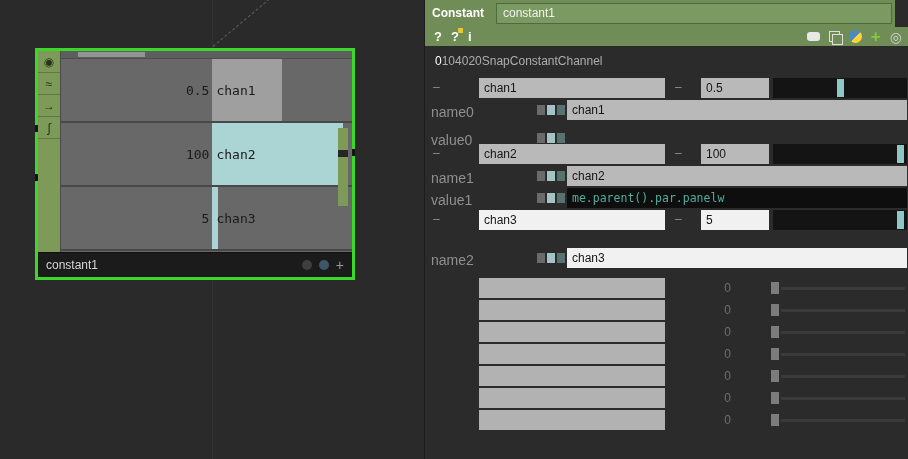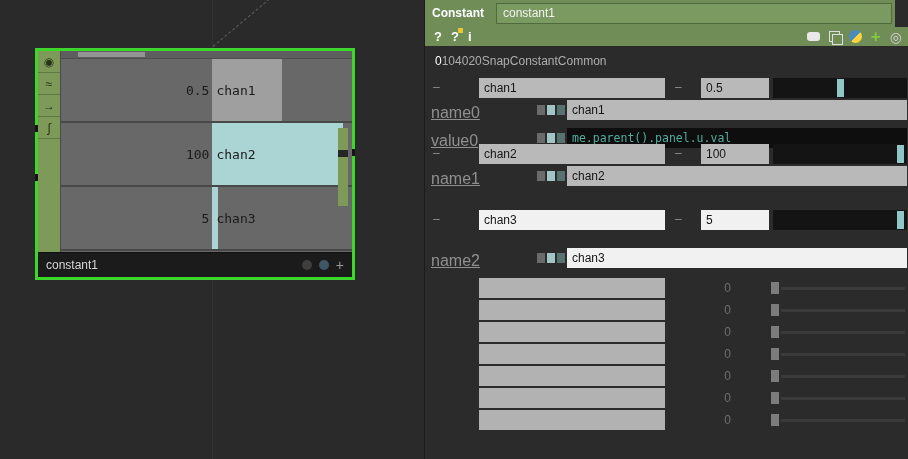--- a/index.html
+++ b/index.html
@@ -59,21 +59,21 @@
   .i-plus{color:#86c93e;font-weight:bold;font-size:17px;line-height:13px;}
   .i-target{color:#d4d4d4;font-size:14px;line-height:14px;}
   .pp-tabs{position:absolute;left:0;top:50px;right:0;height:22px;display:flex;align-items:center;font-size:12px;color:#adadad;}
   .tab{cursor:default;}
   .tab:first-child{margin-left:10px;}
   .tab.active{color:#ffffff;}
   
   .prow{position:absolute;left:0;width:484px;height:20px;}
   .dash{position:absolute;left:8px;top:3px;color:#8f8f8f;font-size:12px;line-height:1;}
   .dash.d2{left:250px;}
-  .lbl{position:absolute;left:6px;top:4px;font-size:16px;color:#8f8f8f;text-decoration:underline;}
+  .lbl{position:absolute;left:6px;top:4px;font-size:14px;color:#8f8f8f;}
   .f{position:absolute;top:0;height:20px;background:#b9b9b9;color:#161616;font-size:12px;
     line-height:20px;padding-left:5px;box-sizing:border-box;overflow:hidden;white-space:nowrap;}
   .f.nameF{left:54px;width:186px;}
   .f.valF{left:276px;width:68px;}
   .f.wideF{left:142px;width:340px;}
   .f.bright{background:#f1f1f1;}
   .f.expr{background:#0e0e0e;color:#4fae9e;font-family:"DejaVu Sans Mono",monospace;font-size:11.5px;}
   .f.blankF{left:54px;width:186px;background:#b2b2b2;}
   .modes{position:absolute;left:112px;top:5px;display:flex;}
   .modes span{width:8px;height:10px;margin-right:2px;}
@@ -161,21 +161,21 @@
     </div>
   </div>
 
   <div class="pp-tabs">
     <span class="tab active">0</span>
     <span class="tab">10</span>
     <span class="tab">40</span>
     <span class="tab">20</span>
     <span class="tab">Snap</span>
     <span class="tab">Constant</span>
-    <span class="tab">Common</span>
+    <span class="tab">Channel</span>
   </div>
 
   <div class="prow" style="top:78px">
     <span class="dash">–</span>
     <div class="f nameF">chan1</div>
     <span class="dash d2">–</span>
     <div class="f valF">0.5</div>
     <div class="slider">
         <div class="handle" style="left: 64px;"></div>
       </div>
@@ -189,41 +189,49 @@
       </div>
     <div class="f wideF">chan1</div>
   </div>
   <div class="prow" style="top:128px">
     <span class="lbl">value0</span>
     <div class="modes">
         <span class="m1"></span>
         <span class="m2"></span>
         <span class="m3"></span>
       </div>
-    <div class="f wideF expr">me.parent().panel.u.val</div>
   </div>
 
   <div class="prow" style="top:144px">
     <span class="dash">–</span>
     <div class="f nameF">chan2</div>
     <span class="dash d2">–</span>
     <div class="f valF">100</div>
     <div class="slider">
         <div class="handle" style="left: 124px;"></div>
       </div>
   </div>
   <div class="prow" style="top:166px">
     <span class="lbl">name1</span>
     <div class="modes">
         <span class="m1"></span>
         <span class="m2"></span>
         <span class="m3"></span>
       </div>
     <div class="f wideF">chan2</div>
   </div>
+  <div class="prow" style="top:188px">
+    <span class="lbl">value1</span>
+    <div class="modes">
+        <span class="m1"></span>
+        <span class="m2"></span>
+        <span class="m3"></span>
+      </div>
+    <div class="f wideF expr">me.parent().par.panelw</div>
+  </div>
 
   <div class="prow" style="top:210px">
     <span class="dash">–</span>
     <div class="f nameF bright">chan3</div>
     <span class="dash d2">–</span>
     <div class="f valF bright">5</div>
     <div class="slider">
         <div class="handle" style="left: 124px;"></div>
       </div>
   </div>

